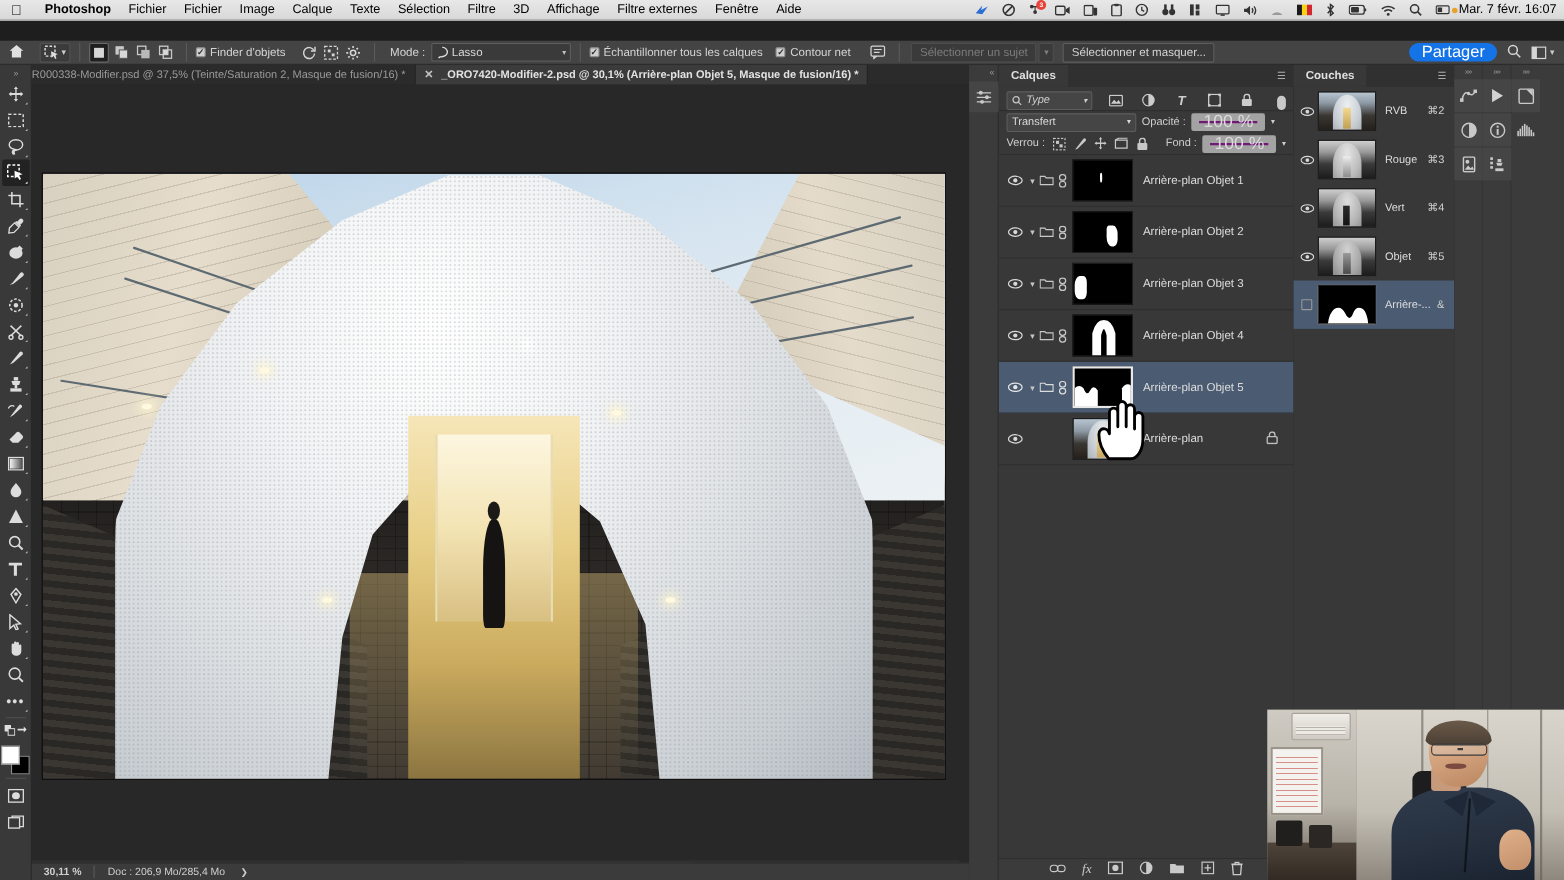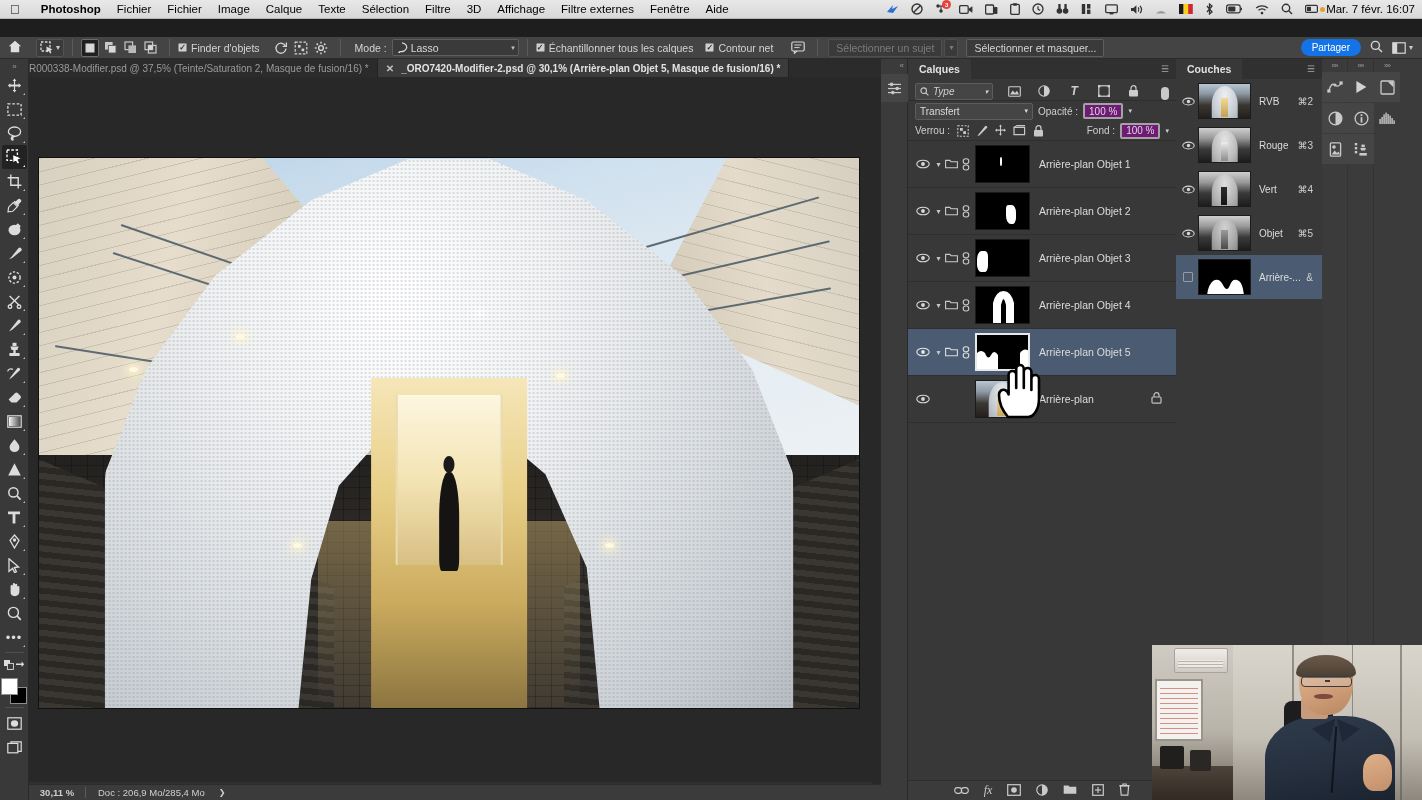--- a/index.html
+++ b/index.html
@@ -77,21 +77,21 @@
   }
   .select-box .caret { margin-left:auto; font-size:7px; opacity:.85; padding-left:6px;}
   .btn-flat {
     background:#3a3a3a; border:1px solid #5e5e5e; border-radius:2px; height:18px;
     display:flex; align-items:center; padding:0 7px; font-size:10.5px; color:#d4d4d4;
     white-space:nowrap;
   }
   .btn-flat.dim { color:#7c7c7c; border-color:#4e4e4e; }
   .btn-share {
     background:#1473e6; color:#fff; border-radius:11px; height:17px;
-    display:flex;align-items:center; padding:0 11px; font-size:10px; white-space:nowrap;
+    display:flex;align-items:center; padding:0 11px; font-size:15px; white-space:nowrap;
   }
 
   
   .tabsrow {
     position:absolute; top:59px; left:0; width:1422px; height:18px;
     background:#2b2b2b; display:flex; align-items:stretch; font-size:10px;
   }
   .dtab { display:flex; align-items:center; padding:0 8px; color:#9a9a9a; white-space:nowrap;
           border-right:1px solid #222; }
   .dtab .x { margin-right:7px; font-size:10px; opacity:.8; }
@@ -240,22 +240,22 @@
   .filter-ic { width:20px; height:18px; display:flex; align-items:center; justify-content:center; color:#cdcdcd; }
   .toggle-knob { width:9px;height:13px;background:#c9c9c9;border-radius:5px; margin-left:6px; }
   .lyr-blend {
     height:20px; display:flex; align-items:center; padding:0 7px; gap:5px; font-size:10px; color:#cfcfcf;
   }
   .blend-sel {
     width:118px; height:17px; background:#454545; border:1px solid #5d5d5d; border-radius:2px;
     display:flex; align-items:center; padding:0 4px; font-size:10px; color:#dadada;
   }
   .num-field {
-    background:#701a75; border:2px solid #a3a3a3; border-radius:2px; height:16px;
-    display:flex; align-items:center; padding:0 4px; font-size:10px; color:#dadada; min-width:36px;
+    background:#701a75; border:7px solid #a3a3a3; border-radius:2px; height:16px;
+    display:flex; align-items:center; padding:0 4px; font-size:16px; color:#dadada; min-width:36px;
   }
   .lyr-lock { height:20px; display:flex; align-items:center; padding:0 7px; font-size:10px; color:#cfcfcf; gap:6px;
               border-bottom:1px solid #2e2e2e; }
   .lock-ic { width:13px;height:14px; display:flex;align-items:center;justify-content:center; color:#c8c8c8;}
 
   .lyr-list { flex:1; overflow:hidden; background:#383838; }
   .lyr-row {
     height:47px; display:flex; align-items:center; border-bottom:1px solid #2f2f2f;
     position:relative; padding-left:5px;
   }

